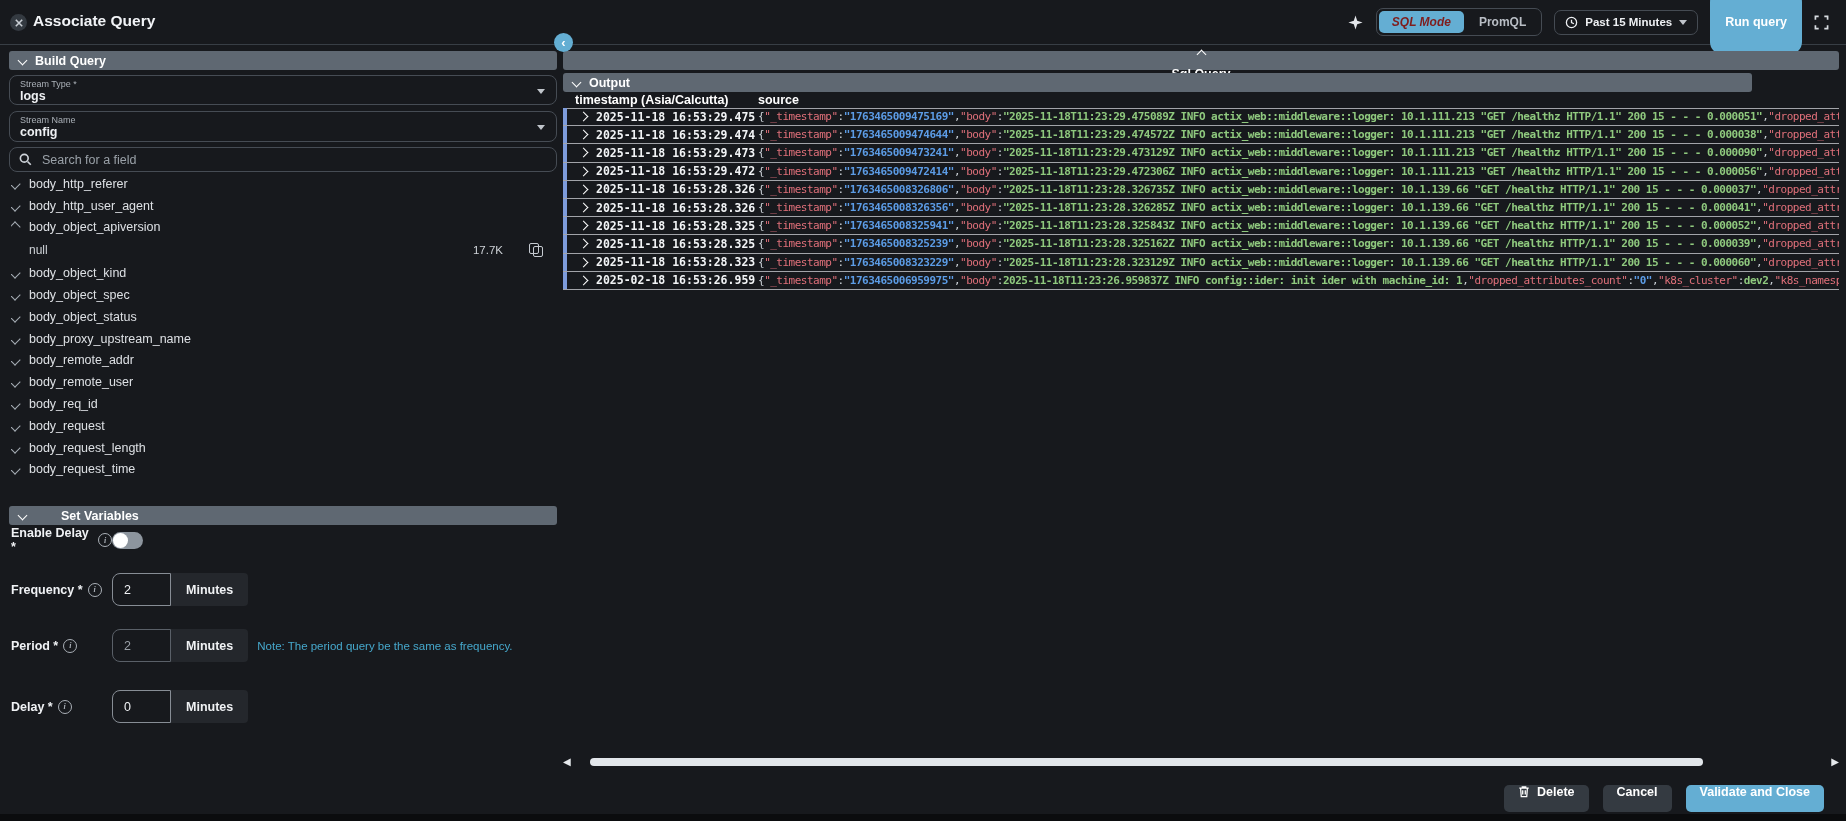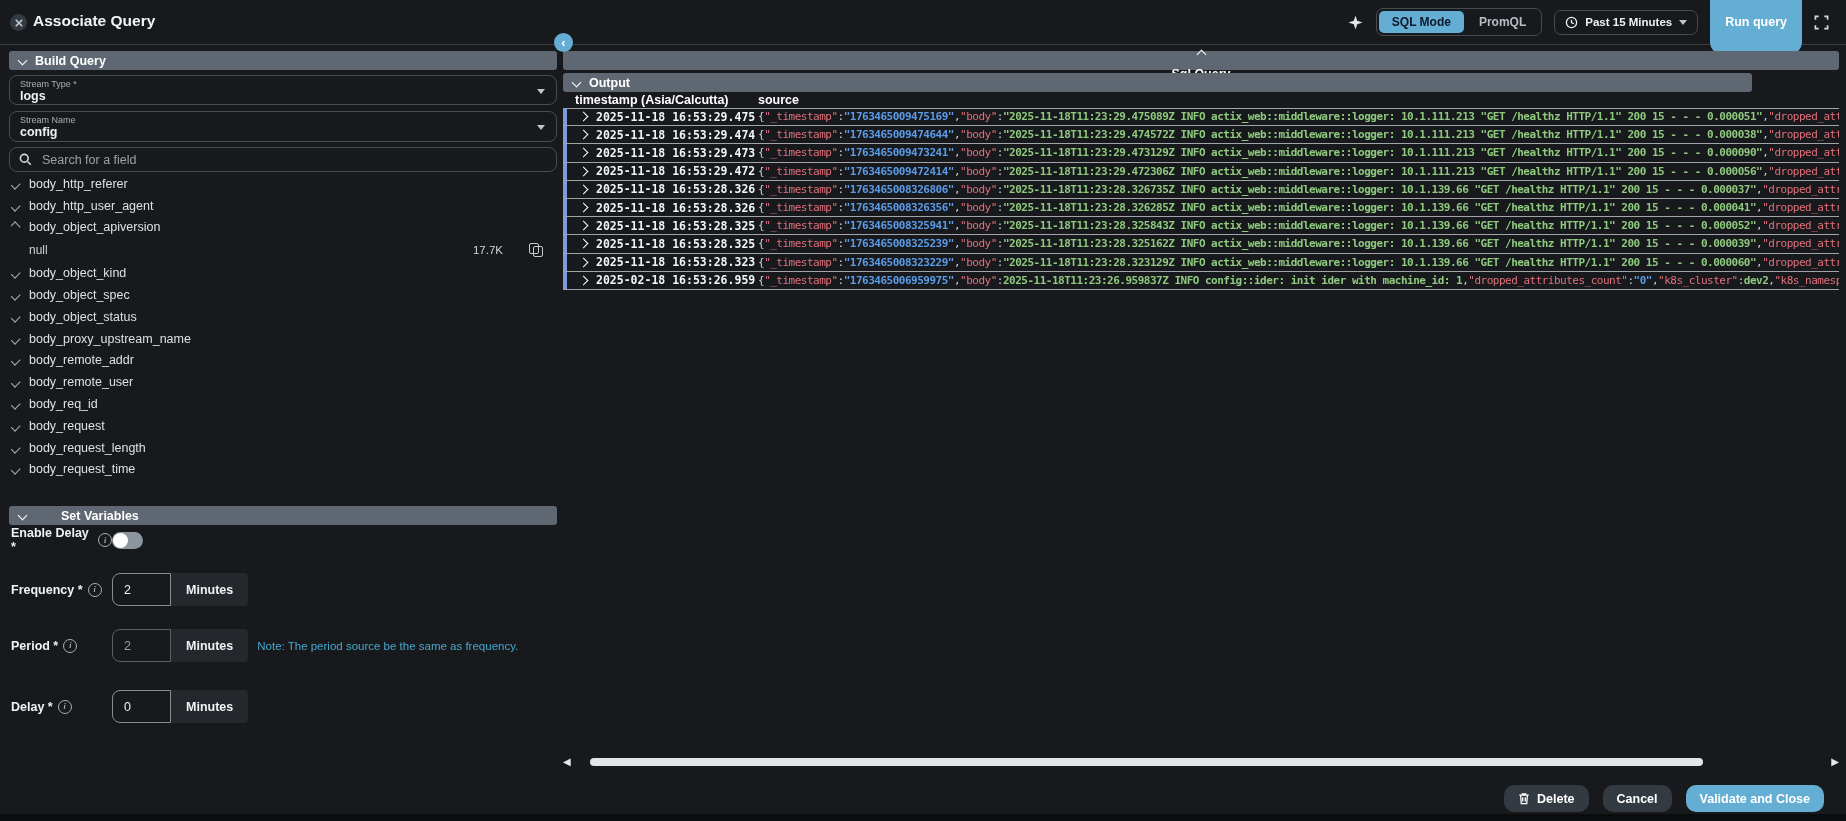--- a/index.html
+++ b/index.html
@@ -10,21 +10,21 @@
   
   .titlebar{position:absolute;top:0;left:0;right:0;height:44px;border-bottom:1px solid #383e45;}
   .close-btn{position:absolute;left:10px;top:14px;width:17px;height:17px;border-radius:50%;
              background:#343a41;display:flex;align-items:center;justify-content:center;cursor:pointer;}
   .close-btn svg{width:8px;height:8px;stroke:#c9ced4;stroke-width:2;}
   .page-title{position:absolute;left:33px;top:12px;font-size:15.5px;font-weight:600;color:#f2f4f7;}
   .controls{position:absolute;top:7px;right:17px;height:30px;display:flex;align-items:center;gap:12px;}
   .sparkle{width:17px;height:17px;fill:#e4e7eb;}
   .mode-group{display:flex;align-items:center;border:1px solid #454b53;border-radius:7px;padding:2px;gap:2px;}
   .chip{padding:4px 13px;font-size:12px;font-weight:700;border-radius:5px;color:#b9bec5;cursor:pointer;white-space:nowrap;}
-  .chip.active{background:var(--accent);color:#0f172a;}
+  .chip.active{background:var(--accent);color:#7f1d1d;font-style:italic;}
   .time-btn{display:flex;align-items:center;gap:7px;border:1px solid #454b53;border-radius:7px;
             padding:5px 10px;font-size:11.5px;font-weight:700;color:#eef0f3;cursor:pointer;white-space:nowrap;}
   .clock-ic{width:13px;height:13px;stroke:#eef0f3;fill:none;stroke-width:1.6;}
   .caret{width:0;height:0;border-left:4px solid transparent;border-right:4px solid transparent;border-top:5px solid #c0c5cb;}
   .run-btn{background:var(--accent);color:#ffffff;border:none;border-radius:12px;padding:25px 15px;
            font-size:12.5px;font-weight:700;cursor:pointer;white-space:nowrap;}
   .fs-ic{width:15px;height:15px;stroke:#d7dbe0;fill:none;stroke-width:1.8;cursor:pointer;}
   
   .secbar{display:flex;align-items:center;gap:9px;height:19px;padding:0 10px;border-radius:3px;
           background:var(--section);color:#fff;font-size:12.5px;font-weight:700;cursor:pointer;}
@@ -91,21 +91,21 @@
   .j-punc{color:#ccd2d8;}
   .j-key{color:var(--json-key);}
   .j-num{color:var(--json-value);font-weight:700;}
   .j-str{color:var(--json-string);font-weight:700;}
   
   .hscroll{position:absolute;left:0;top:705px;width:1276px;height:12px;}
   .hs-arrow{position:absolute;top:0;font-size:10px;color:#e6e9ec;cursor:pointer;line-height:12px;}
   .hs-thumb{position:absolute;left:27px;top:2px;width:1113px;height:8px;border-radius:4px;background:#e2e6ea;cursor:pointer;}
   
   .footer{position:absolute;right:22px;bottom:9px;display:flex;gap:14px;align-items:center;}
-  .btn{height:27px;display:flex;align-items:center;gap:7px;padding:0 14px;border-radius:10px;
+  .btn{height:27px;display:flex;align-items:flex-start;gap:7px;padding:0 14px;border-radius:5px;
        font-size:12.5px;font-weight:700;color:#fff;cursor:pointer;border:none;font-family:"Liberation Sans",sans-serif;}
   .btn.dark{background:#343a41;}
   .btn.primary{background:var(--accent);}
   .trash-ic{width:12px;height:13px;stroke:#fff;fill:none;stroke-width:1.5;}
   .bottom-strip{position:absolute;left:0;right:0;bottom:0;height:7px;background:#0b0c0e;}
 </style>
 </head>
 <body>
 
 <div class="app" style="--accent: #64aed3; --row-bar: #7e9cdb; --note: #46a8cc; --section: #5f6872; --json-key: #e0707a; --json-value: #5c9ce6; --json-string: #8fc97e;">
@@ -250,21 +250,21 @@
       <div class="unit-box">Minutes</div>
     </div>
 
     <div class="vrow" style="top:578px;height:33px;">
       <div class="vlabel">
         <span>Period *</span>
         <span class="info-ic">i</span>
       </div>
       <input class="num-input dim" disabled="" value="2" style="">
       <div class="unit-box">Minutes</div>
-      <div class="note">Note: The period source be the same as frequency.</div>
+      <div class="note">Note: The period query be the same as frequency.</div>
     </div>
 
     <div class="vrow" style="top:639px;height:33px;">
       <div class="vlabel">
         <span>Delay *</span>
         <span class="info-ic">i</span>
       </div>
       <input class="num-input" value="0" style="">
       <div class="unit-box">Minutes</div>
     </div>

